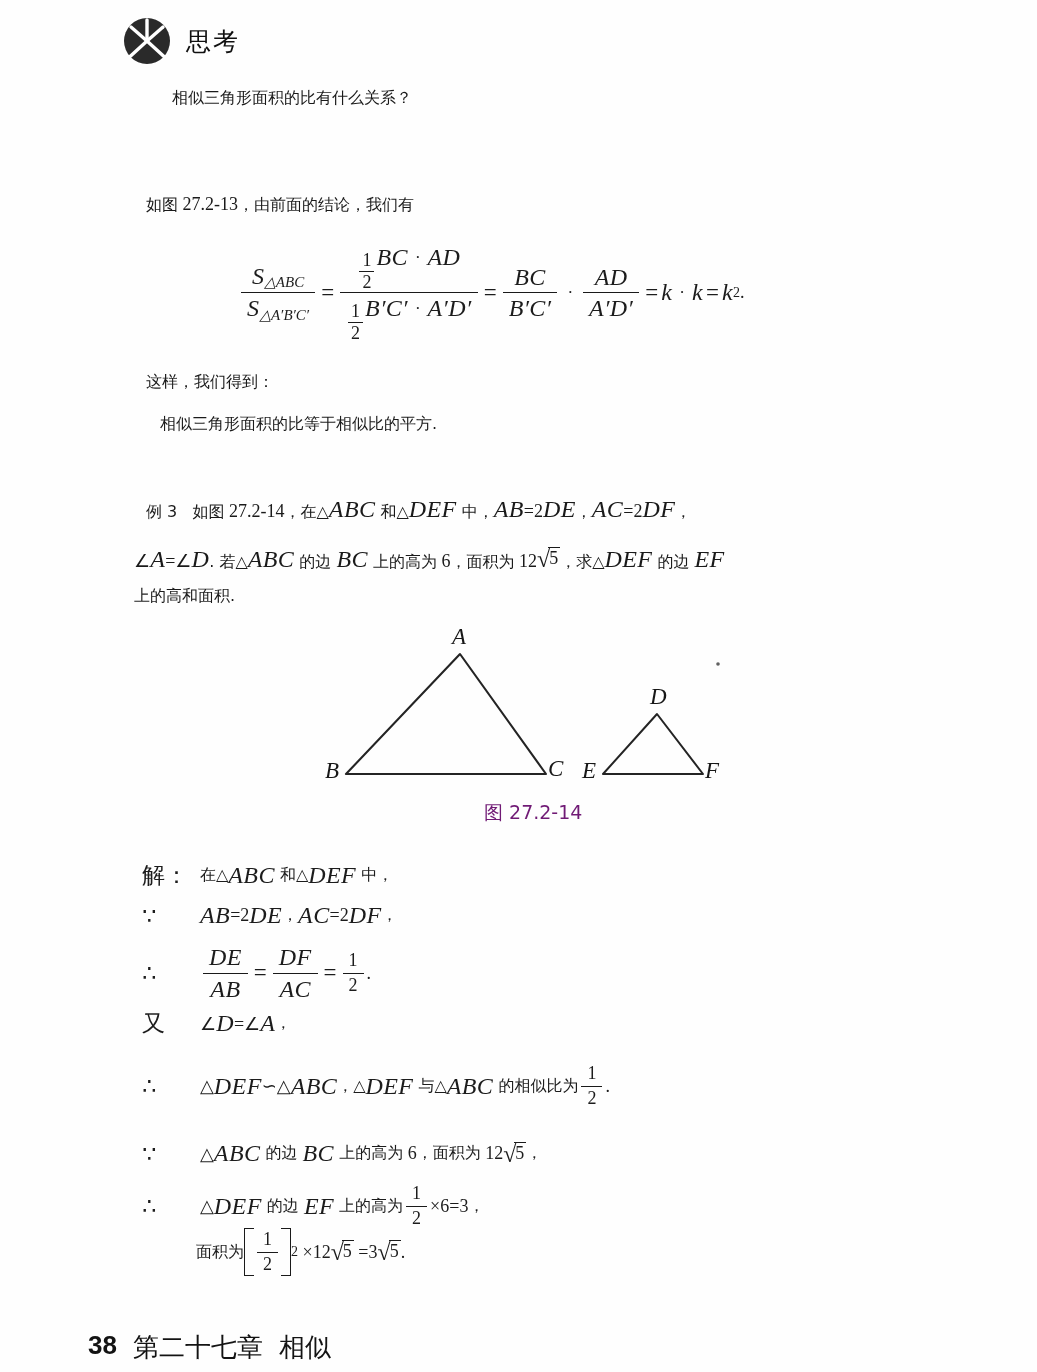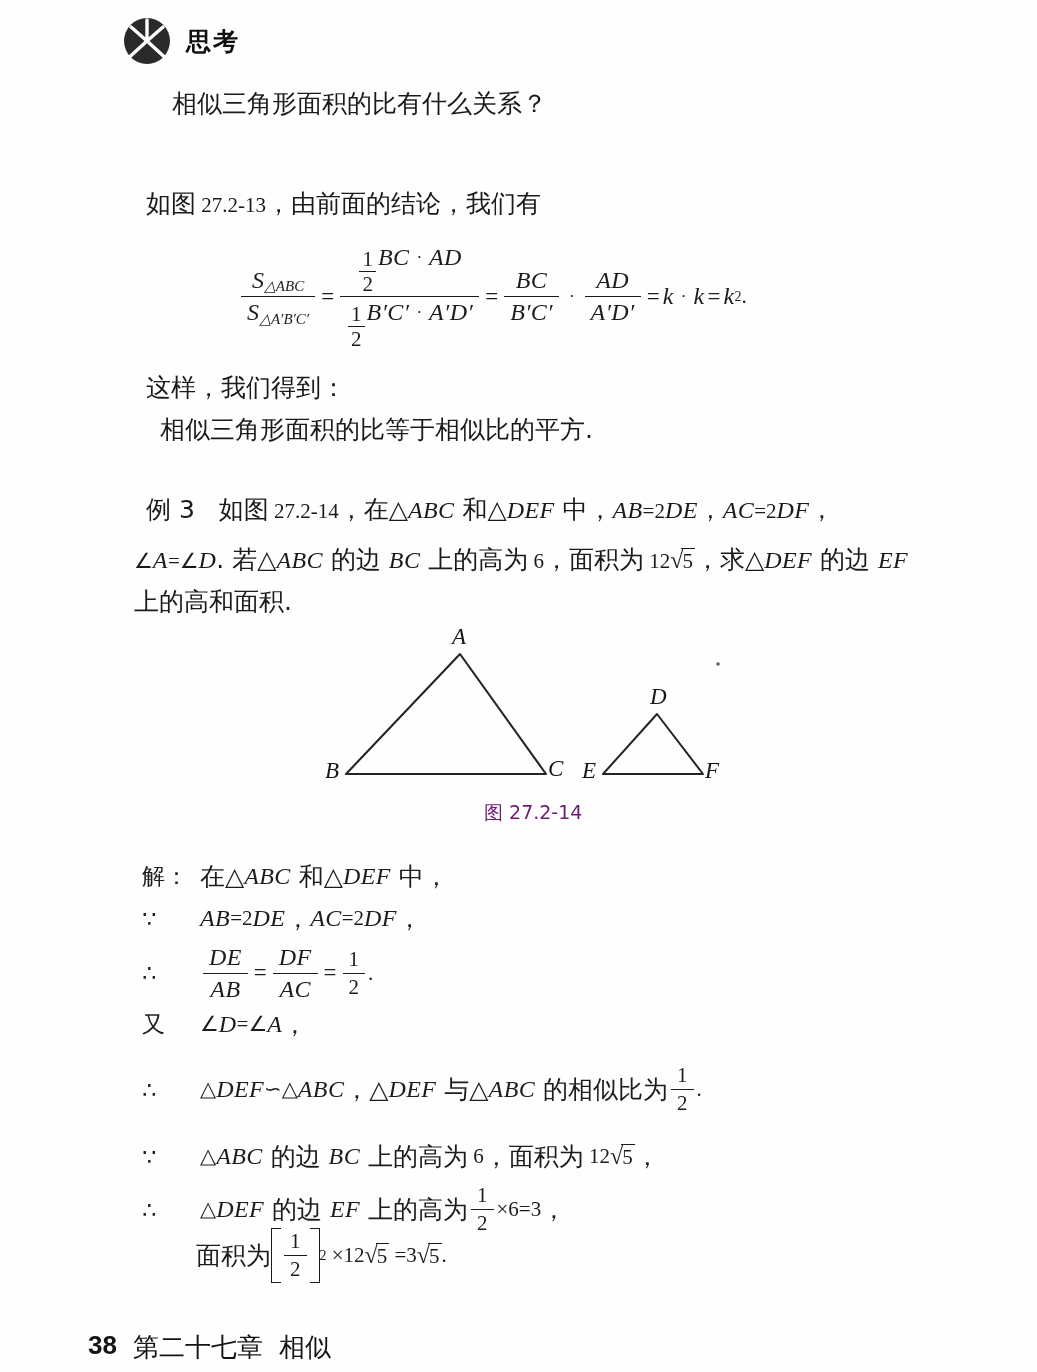--- a/index.html
+++ b/index.html
@@ -48,37 +48,37 @@
     align-items: center;
     gap: 14px;
   }
   .think-badge {
     width: 50px; height: 50px;
     position: relative;
   }
   .think-badge svg { display: block; }
   .think-label {
     font-family: "DejaVu Sans", sans-serif;
-    font-weight: 700;
+    font-weight: 400;
     font-size: 25px;
     letter-spacing: 2px;
     color: #101010;
   }
 
   
   .line {
     position: absolute;
     font-size: 23px;
     line-height: 1.45;
     white-space: nowrap;
     color: #1a1a1a;
   }
-  .cn { font-family: "DejaVu Sans", sans-serif; font-size: 25px; }
+  .cn { font-family: "DejaVu Sans", sans-serif; font-size: 16px; }
   .mi { font-family: "Liberation Serif", serif; font-style: italic; font-size: 24px; letter-spacing: .4px;}
-  .mn { font-family: "Liberation Serif", serif; font-size: 21px; }
+  .mn { font-family: "Liberation Serif", serif; font-size: 18px; }
   .op { font-family: "Liberation Serif", serif; font-size: 23px; padding: 0 1px;}
 
   .q-line { left: 172px; top: 86px; }
   .intro-line { left: 146px; top: 186px; }
   .thus-line { left: 146px; top: 370px; }
   .concl-line { left: 160px; top: 412px; }
 
   .ex-line1 { left: 146px; top: 492px; }
   .ex-line2 { left: 134px; top: 542px; }
   .ex-line3 { left: 134px; top: 584px; }

